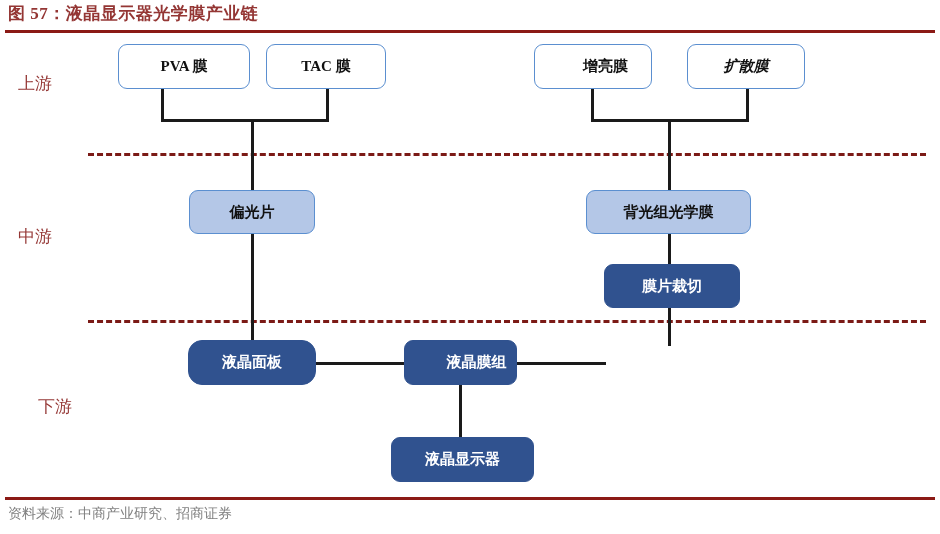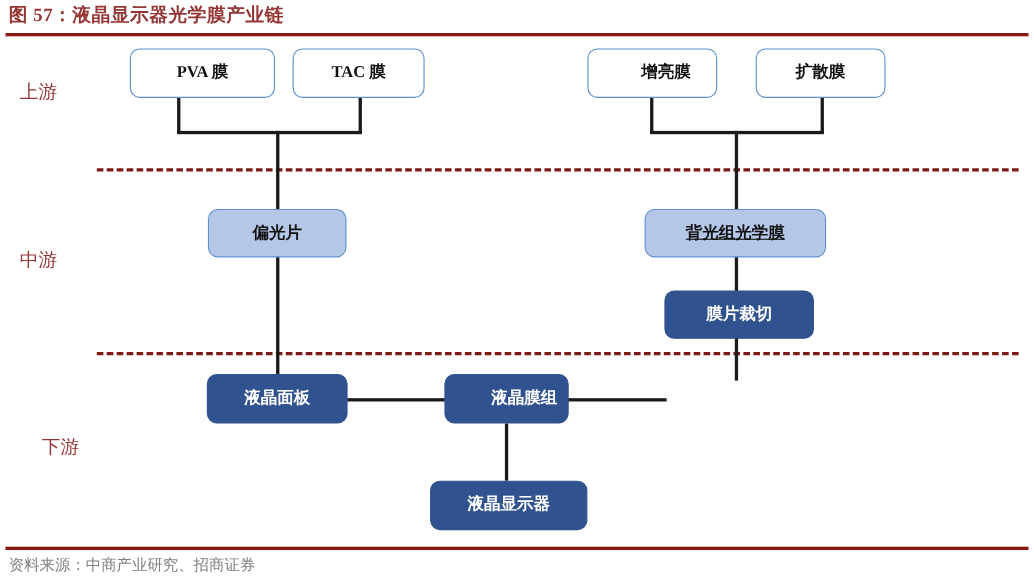--- a/index.html
+++ b/index.html
@@ -119,35 +119,35 @@
 
   <div class="node white" style="left:118px;top:44px;width:132px;height:45px;">
     <span>PVA 膜</span>
   </div>
   <div class="node white" style="left:266px;top:44px;width:120px;height:45px;">
     <span>TAC 膜</span>
   </div>
   <div class="node white" style="left:534px;top:44px;width:118px;height:45px;padding-left:25px;">
     <span>增亮膜</span>
   </div>
-  <div class="node white" style="left:687px;top:44px;width:118px;height:45px;">
+  <div class="node white" style="left:687px;top:44px;width:118px;height:45px;font-style:italic;">
     <span>扩散膜</span>
   </div>
 
   <div class="node light" style="left:189px;top:190px;width:126px;height:44px;">
     <span>偏光片</span>
   </div>
-  <div class="node light" style="left:586px;top:190px;width:165px;height:44px;text-decoration:underline;">
+  <div class="node light" style="left:586px;top:190px;width:165px;height:44px;">
     <span>背光组光学膜</span>
   </div>
   <div class="node dark" style="left:604px;top:264px;width:136px;height:44px;">
     <span>膜片裁切</span>
   </div>
 
-  <div class="node dark" style="left:188px;top:340px;width:128px;height:45px;">
+  <div class="node dark" style="left:188px;top:340px;width:128px;height:45px;border-radius:14px;">
     <span>液晶面板</span>
   </div>
   <div class="node dark" style="left:404px;top:340px;width:113px;height:45px;padding-left:32px;">
     <span>液晶膜组</span>
   </div>
   <div class="node dark" style="left:391px;top:437px;width:143px;height:45px;">
     <span>液晶显示器</span>
   </div>
 
   <div class="rule-bottom"></div>

